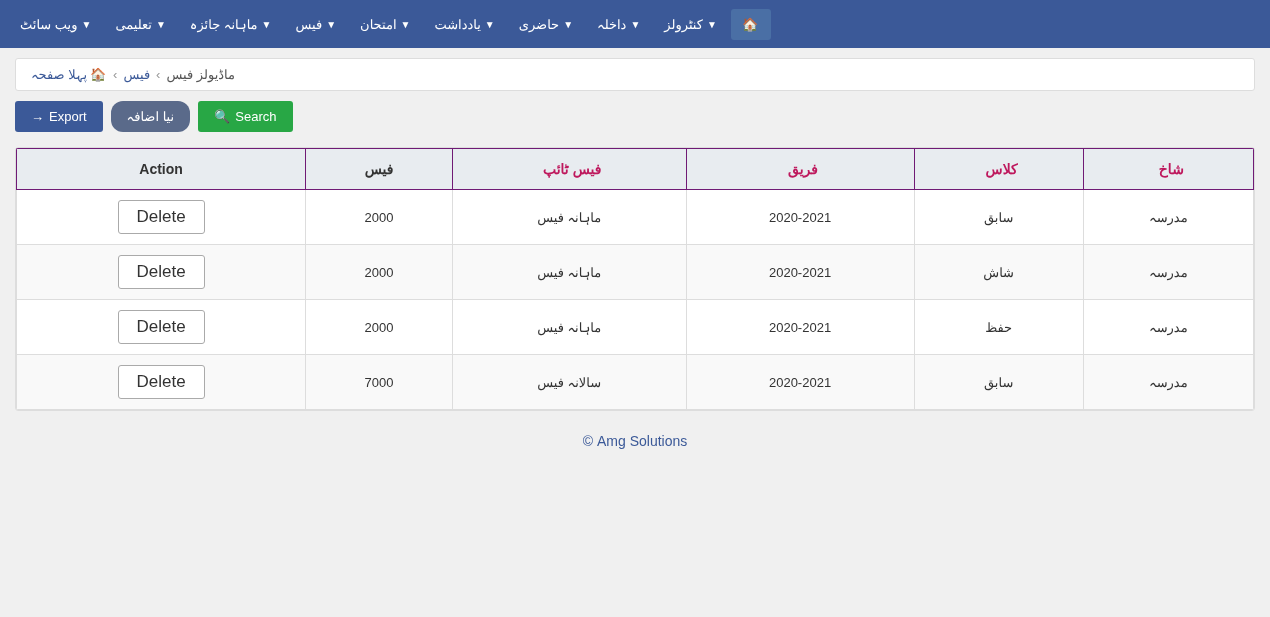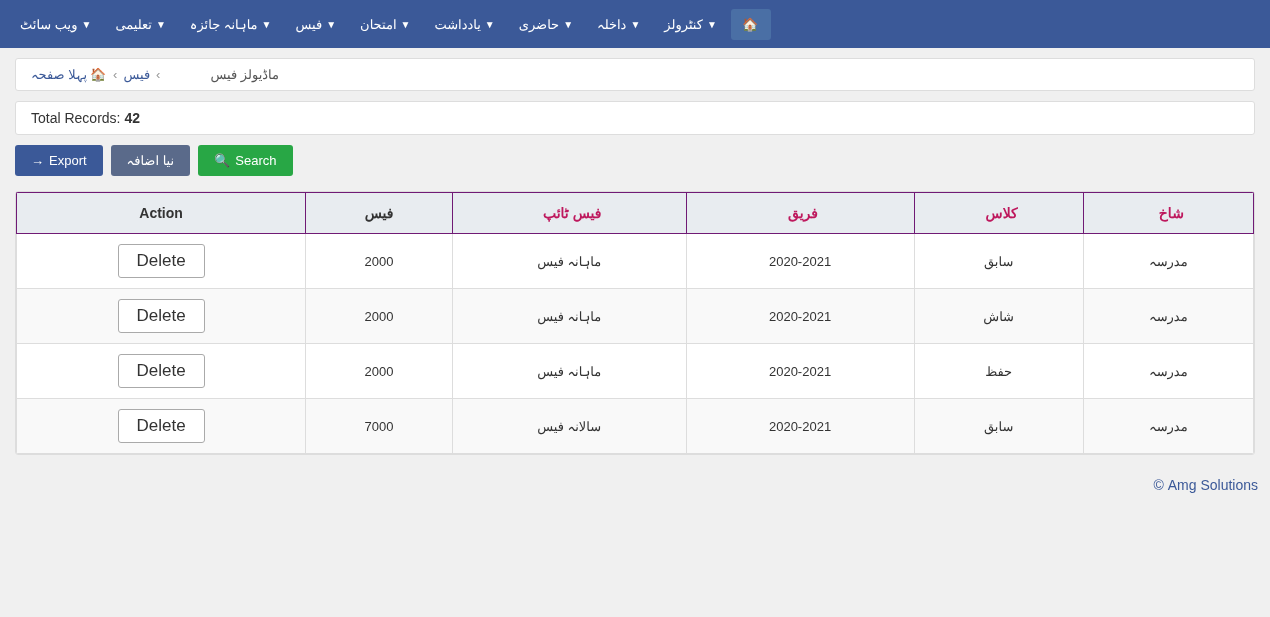--- a/index.html
+++ b/index.html
@@ -86,21 +86,21 @@
       align-items: center;
       gap: 5px;
     }
     .btn-add {
       background: #5a6a8a;
       color: white;
       border: none;
       padding: 8px 16px;
       font-size: 13px;
       cursor: pointer;
-      border-radius: 3px;
+      border-radius: 12px;
     }
     .btn-search {
       background: #28a745;
       color: white;
       border: none;
       padding: 8px 16px;
       font-size: 13px;
       cursor: pointer;
       border-radius: 3px;
       display: flex;
@@ -153,20 +153,21 @@
       color: #333;
       border: 1px solid #aaa;
       padding: 6px 18px;
       font-size: 17px;
       cursor: pointer;
       border-radius: 3px;
     }
 
     
     .footer {
+      text-align: center;
       padding: 12px;
       color: #3b5998;
       font-size: 14px;
     }
   </style>
 </head>
 <body>
 
 <nav class="navbar">
   <span class="navbar-item navbar-home">🏠</span>
@@ -204,34 +205,30 @@
   </span>
   <span class="navbar-item">
     <span class="navbar-dropdown-arrow">▼</span>
     <span>ویب سائٹ</span>
   </span>
 </nav>
 
 <div class="content">
 
   <div class="breadcrumb-bar">
-    <span style="color:#555;margin-left:44px;">ماڈیولز فیس</span>
+    <span style="color:#555;">ماڈیولز فیس</span>
     <span class="breadcrumb-separator">›</span>
     <a href="#">فیس</a>
     <span class="breadcrumb-separator">›</span>
     <a href="#">
       <span>🏠</span>
       <span>پہلا صفحہ</span>
     </a>
   </div>
 
-  <div class="records-bar">
-    <span>Total Records:</span>
-    <strong>42</strong>
-  </div>
 
   <div class="toolbar">
     <button class="btn-export">
       <span>→</span>
       <span>Export</span>
     </button>
     <button class="btn-add">
       <span>نیا اضافہ</span>
     </button>
     <button class="btn-search">

